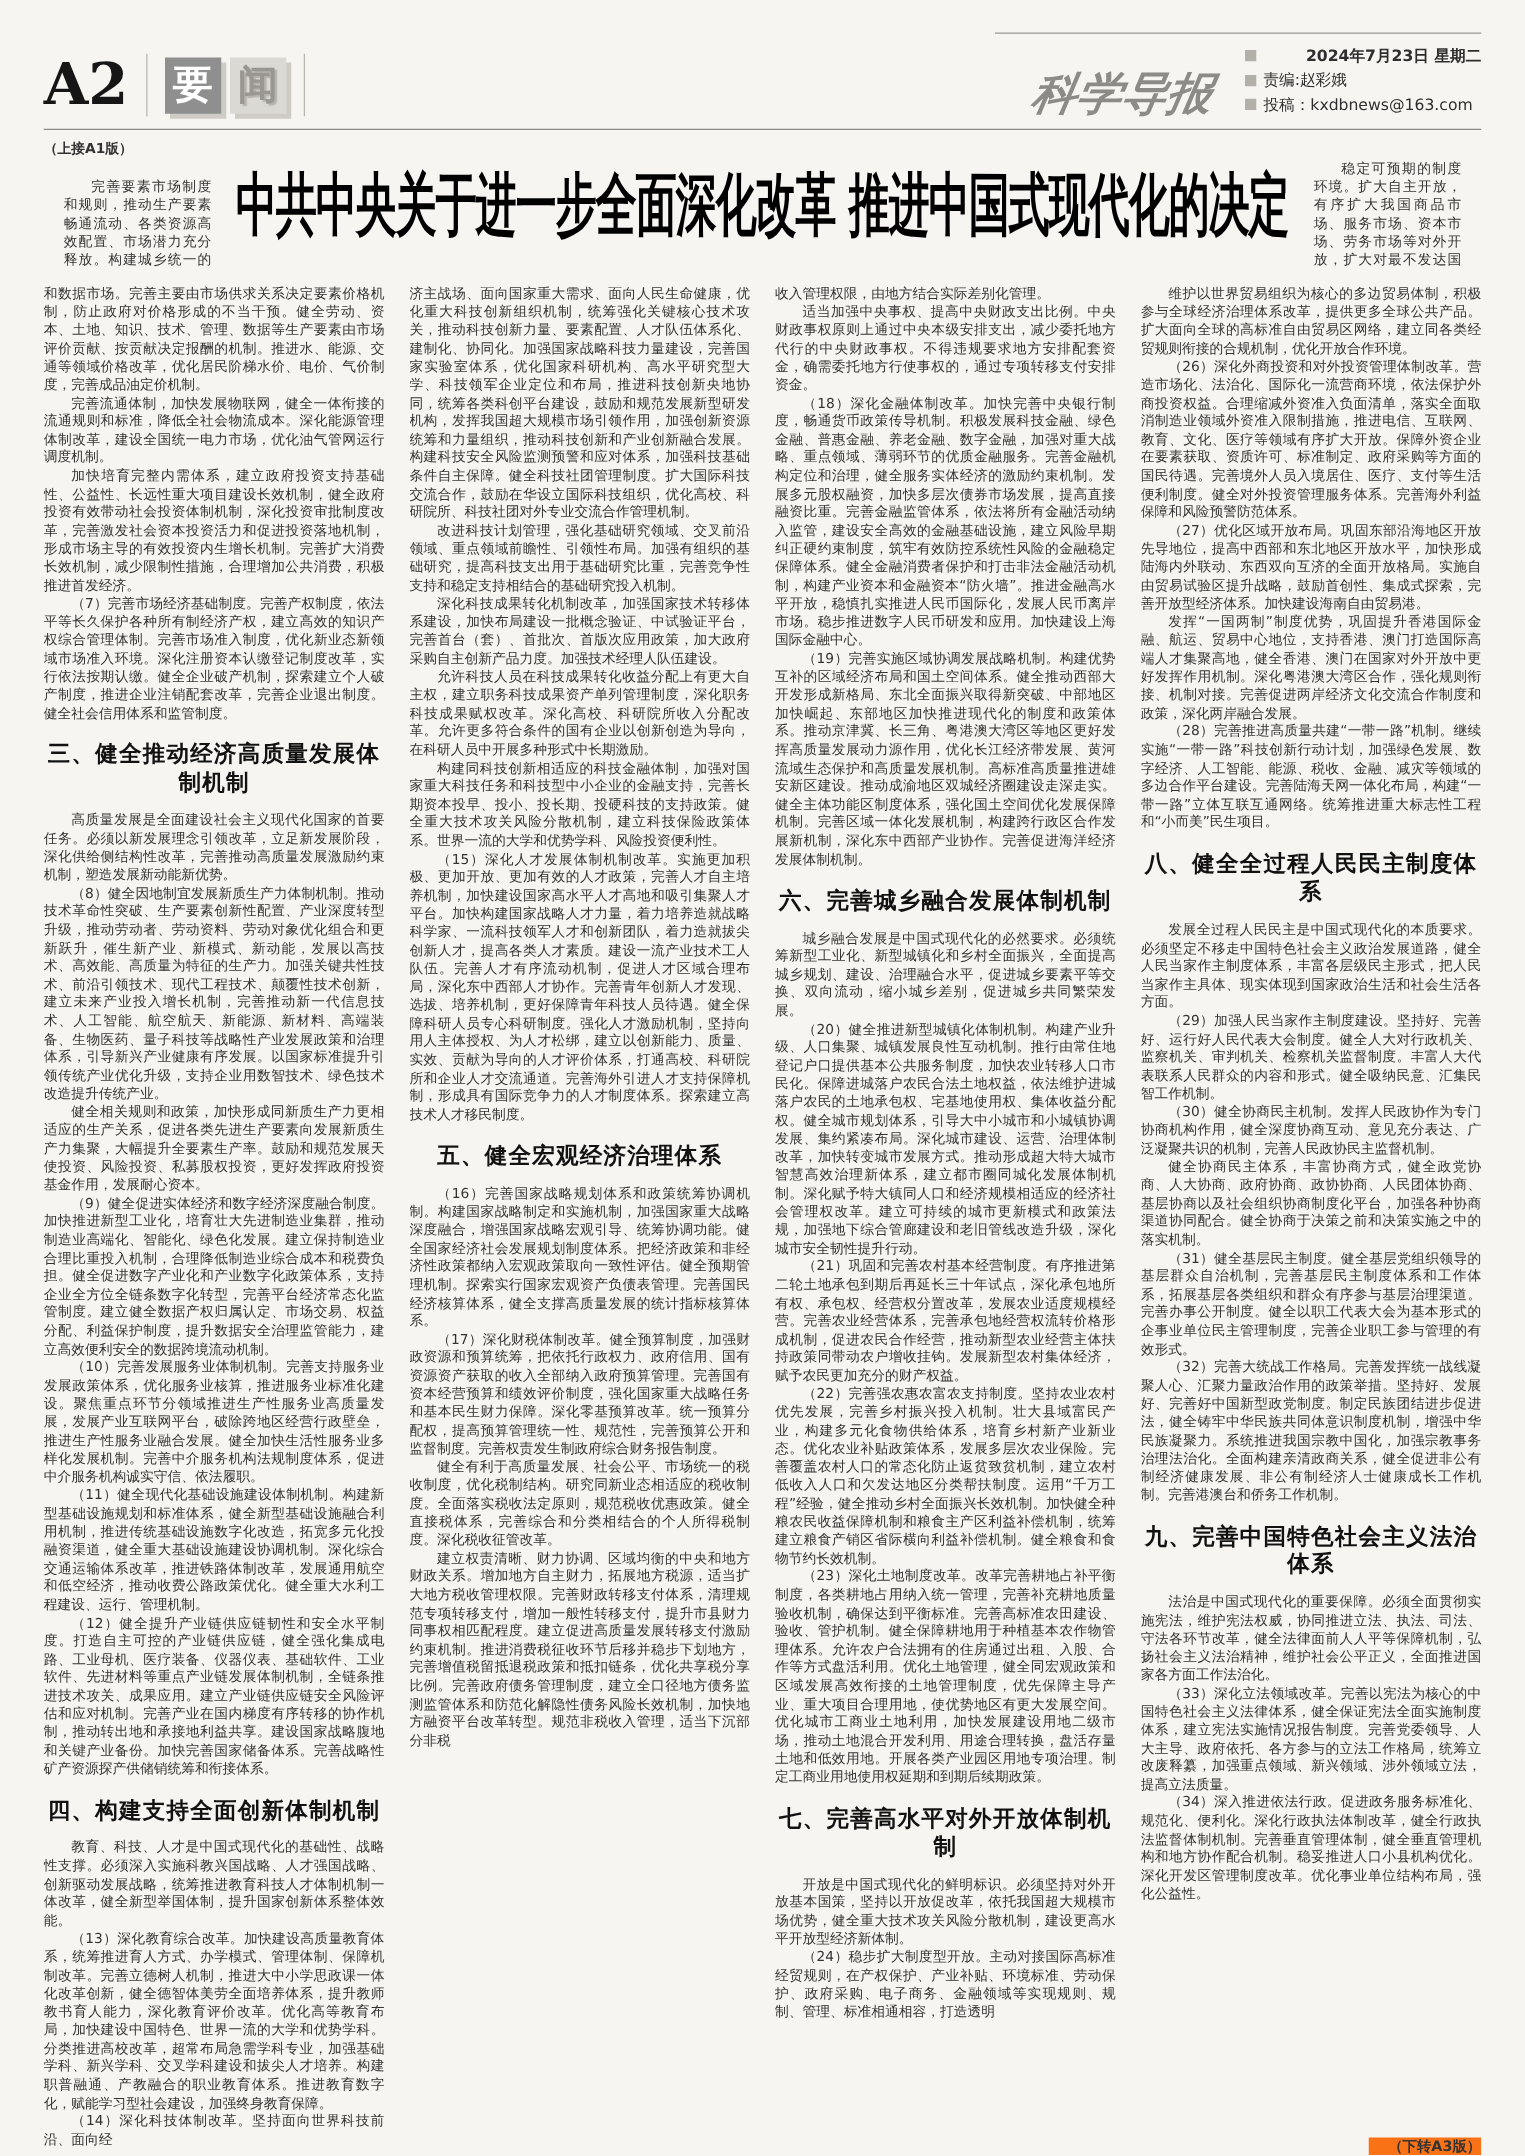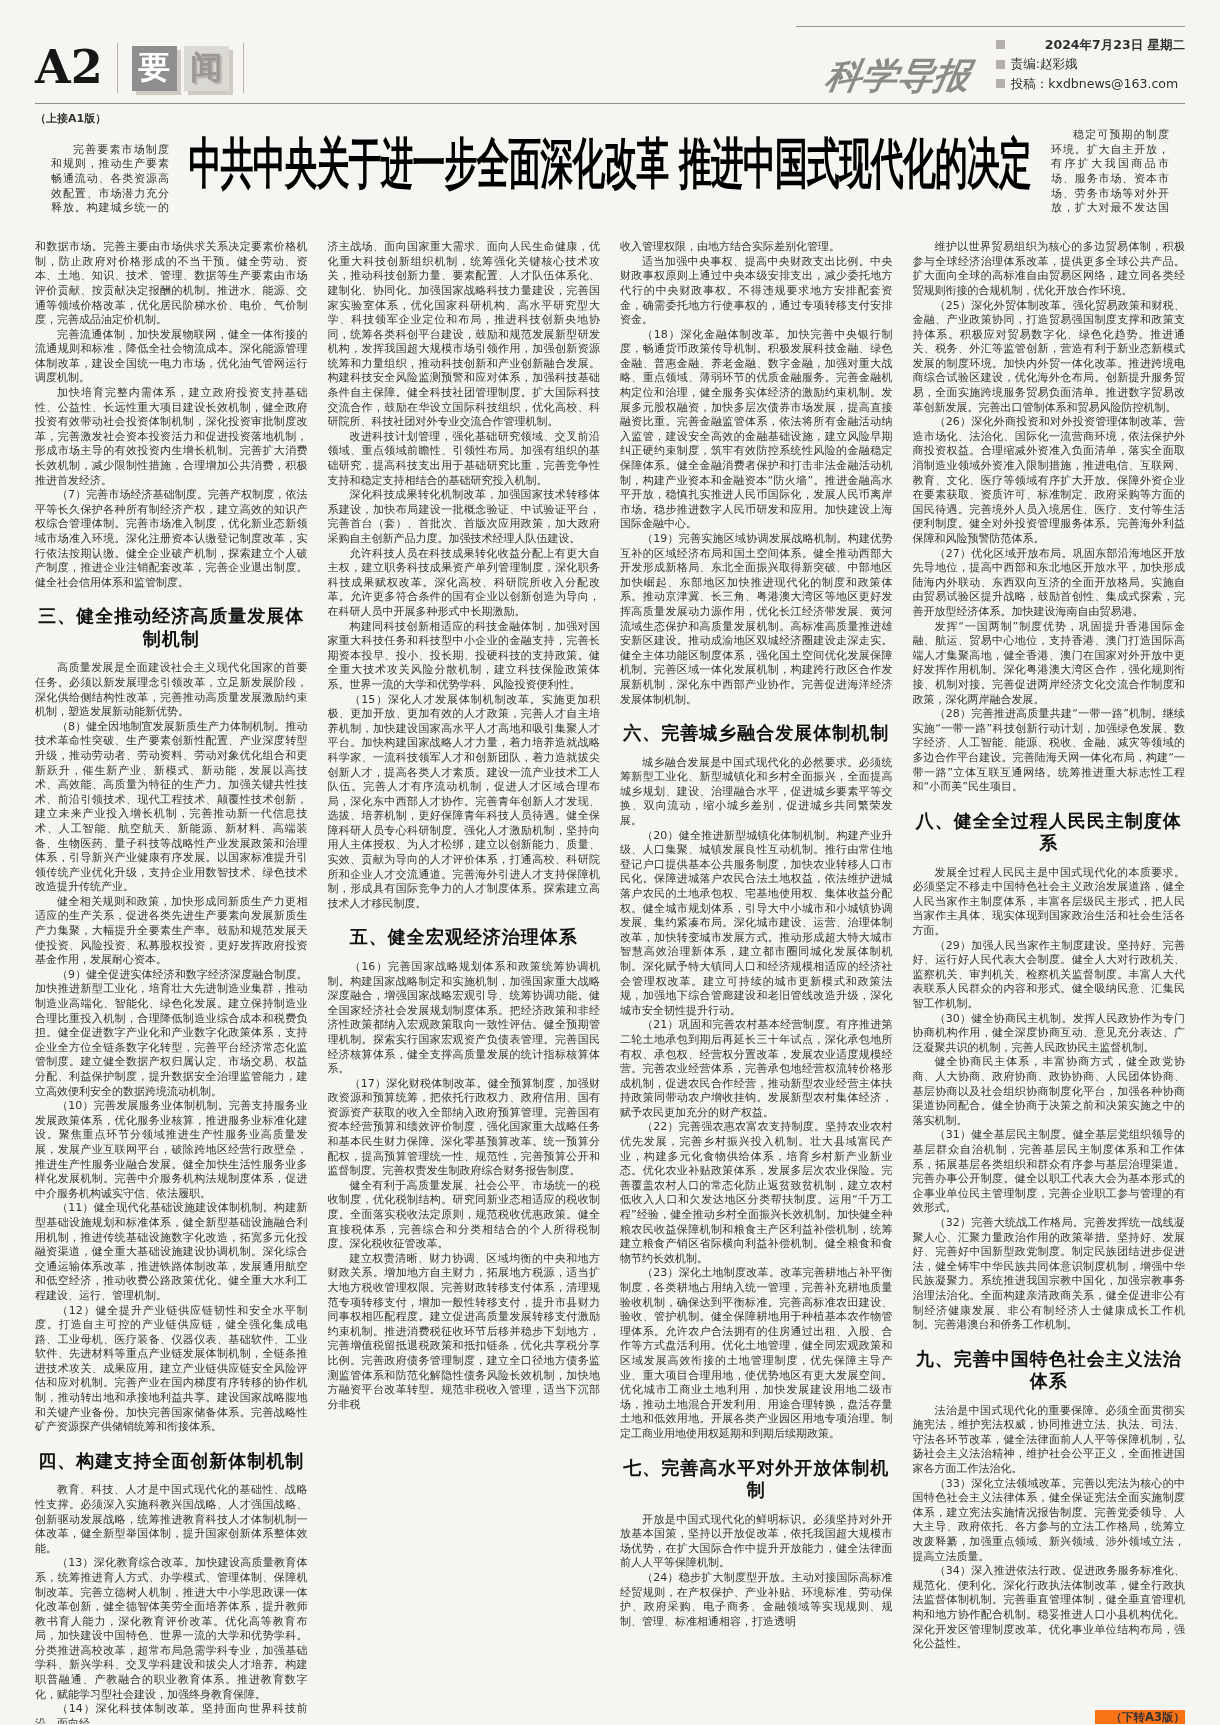--- a/index.html
+++ b/index.html
@@ -26,21 +26,21 @@
   
   .topband{display:flex;margin-top:8px;height:104px;}
   .npcol{width:150px;flex:none;font-size:11px;line-height:14.6px;text-align:justify;overflow:hidden;}
   .npcol .note{font-weight:bold;margin:0 0 2px 0;text-indent:0;}
   .npcol p{margin:16px;text-indent:2em;}
   .headline-wrap{flex:1;display:flex;align-items:center;justify-content:center;overflow:hidden;padding:0 6px;}
   .headline-wrap h1{margin:0;font-size:42px;font-weight:900;color:#000;white-space:nowrap;
         letter-spacing:-1px;transform:scale(0.78,1.3);font-family:"DejaVu Sans",sans-serif;}
   
   .cols{display:flex;gap:20px;margin-top:12px;height:1496px;}
-  .col{flex:1;min-width:0;overflow:hidden;font-size:11px;line-height:14.6px;text-align:justify;position:relative;margin-top:12px;}
+  .col{flex:1;min-width:0;overflow:hidden;font-size:11px;line-height:14.6px;text-align:justify;position:relative;}
   .col p{margin:0;}
   .para{text-indent:2em;}
   .cont{text-indent:0;}
   h2.heading{font-size:18px;font-weight:bold;color:#121212;text-align:center;
              margin:15px 0 11px 0;letter-spacing:1px;line-height:1.25;}
   .jump{position:absolute;right:0;bottom:0;background:#f97316;font-weight:bold;
         font-size:11.5px;padding-left:16px;line-height:14.6px;}
 </style>
 </head>
 <body>
@@ -126,26 +126,25 @@
         <p class="para">适当加强中央事权、提高中央财政支出比例。中央财政事权原则上通过中央本级安排支出，减少委托地方代行的中央财政事权。不得违规要求地方安排配套资金，确需委托地方行使事权的，通过专项转移支付安排资金。</p>
         <p class="para">（18）深化金融体制改革。加快完善中央银行制度，畅通货币政策传导机制。积极发展科技金融、绿色金融、普惠金融、养老金融、数字金融，加强对重大战略、重点领域、薄弱环节的优质金融服务。完善金融机构定位和治理，健全服务实体经济的激励约束机制。发展多元股权融资，加快多层次债券市场发展，提高直接融资比重。完善金融监管体系，依法将所有金融活动纳入监管，建设安全高效的金融基础设施，建立风险早期纠正硬约束制度，筑牢有效防控系统性风险的金融稳定保障体系。健全金融消费者保护和打击非法金融活动机制，构建产业资本和金融资本“防火墙”。推进金融高水平开放，稳慎扎实推进人民币国际化，发展人民币离岸市场。稳步推进数字人民币研发和应用。加快建设上海国际金融中心。</p>
         <p class="para">（19）完善实施区域协调发展战略机制。构建优势互补的区域经济布局和国土空间体系。健全推动西部大开发形成新格局、东北全面振兴取得新突破、中部地区加快崛起、东部地区加快推进现代化的制度和政策体系。推动京津冀、长三角、粤港澳大湾区等地区更好发挥高质量发展动力源作用，优化长江经济带发展、黄河流域生态保护和高质量发展机制。高标准高质量推进雄安新区建设。推动成渝地区双城经济圈建设走深走实。健全主体功能区制度体系，强化国土空间优化发展保障机制。完善区域一体化发展机制，构建跨行政区合作发展新机制，深化东中西部产业协作。完善促进海洋经济发展体制机制。</p>
         <h2 class="heading">六、完善城乡融合发展体制机制</h2>
         <p class="para">城乡融合发展是中国式现代化的必然要求。必须统筹新型工业化、新型城镇化和乡村全面振兴，全面提高城乡规划、建设、治理融合水平，促进城乡要素平等交换、双向流动，缩小城乡差别，促进城乡共同繁荣发展。</p>
         <p class="para">（20）健全推进新型城镇化体制机制。构建产业升级、人口集聚、城镇发展良性互动机制。推行由常住地登记户口提供基本公共服务制度，加快农业转移人口市民化。保障进城落户农民合法土地权益，依法维护进城落户农民的土地承包权、宅基地使用权、集体收益分配权。健全城市规划体系，引导大中小城市和小城镇协调发展、集约紧凑布局。深化城市建设、运营、治理体制改革，加快转变城市发展方式。推动形成超大特大城市智慧高效治理新体系，建立都市圈同城化发展体制机制。深化赋予特大镇同人口和经济规模相适应的经济社会管理权改革。建立可持续的城市更新模式和政策法规，加强地下综合管廊建设和老旧管线改造升级，深化城市安全韧性提升行动。</p>
         <p class="para">（21）巩固和完善农村基本经营制度。有序推进第二轮土地承包到期后再延长三十年试点，深化承包地所有权、承包权、经营权分置改革，发展农业适度规模经营。完善农业经营体系，完善承包地经营权流转价格形成机制，促进农民合作经营，推动新型农业经营主体扶持政策同带动农户增收挂钩。发展新型农村集体经济，赋予农民更加充分的财产权益。</p>
         <p class="para">（22）完善强农惠农富农支持制度。坚持农业农村优先发展，完善乡村振兴投入机制。壮大县域富民产业，构建多元化食物供给体系，培育乡村新产业新业态。优化农业补贴政策体系，发展多层次农业保险。完善覆盖农村人口的常态化防止返贫致贫机制，建立农村低收入人口和欠发达地区分类帮扶制度。运用“千万工程”经验，健全推动乡村全面振兴长效机制。加快健全种粮农民收益保障机制和粮食主产区利益补偿机制，统筹建立粮食产销区省际横向利益补偿机制。健全粮食和食物节约长效机制。</p>
         <p class="para">（23）深化土地制度改革。改革完善耕地占补平衡制度，各类耕地占用纳入统一管理，完善补充耕地质量验收机制，确保达到平衡标准。完善高标准农田建设、验收、管护机制。健全保障耕地用于种植基本农作物管理体系。允许农户合法拥有的住房通过出租、入股、合作等方式盘活利用。优化土地管理，健全同宏观政策和区域发展高效衔接的土地管理制度，优先保障主导产业、重大项目合理用地，使优势地区有更大发展空间。优化城市工商业土地利用，加快发展建设用地二级市场，推动土地混合开发利用、用途合理转换，盘活存量土地和低效用地。开展各类产业园区用地专项治理。制定工商业用地使用权延期和到期后续期政策。</p>
         <h2 class="heading">七、完善高水平对外开放体制机制</h2>
-        <p class="para">开放是中国式现代化的鲜明标识。必须坚持对外开放基本国策，坚持以开放促改革，依托我国超大规模市场优势，在扩大国际合作中提升开放能力，健全法律面前人人平等保障机制。</p>
+        <p class="para">开放是中国式现代化的鲜明标识。必须坚持对外开放基本国策，坚持以开放促改革，依托我国超大规模市场优势，健全重大技术攻关风险分散机制，建设更高水平开放型经济新体制。</p>
         <p class="para">（24）稳步扩大制度型开放。主动对接国际高标准经贸规则，在产权保护、产业补贴、环境标准、劳动保护、政府采购、电子商务、金融领域等实现规则、规制、管理、标准相通相容，打造透明</p>
       </div>
     <div class="col">
       <p class="para">维护以世界贸易组织为核心的多边贸易体制，积极参与全球经济治理体系改革，提供更多全球公共产品。扩大面向全球的高标准自由贸易区网络，建立同各类经贸规则衔接的合规机制，优化开放合作环境。</p>
-        <p class="para">（25）深化外贸体制改革。强化贸易政策和财税、金融、产业政策协同，打造贸易强国制度支撑和政策支持体系。积极应对贸易数字化、绿色化趋势。推进通关、税务、外汇等监管创新，营造有利于新业态新模式发展的制度环境。加快内外贸一体化改革。推进跨境电商综合试验区建设，优化海外仓布局。创新提升服务贸易，全面实施跨境服务贸易负面清单。推进数字贸易改革创新发展。完善出口管制体系和贸易风险防控机制。</p>
         <p class="para">（26）深化外商投资和对外投资管理体制改革。营造市场化、法治化、国际化一流营商环境，依法保护外商投资权益。合理缩减外资准入负面清单，落实全面取消制造业领域外资准入限制措施，推进电信、互联网、教育、文化、医疗等领域有序扩大开放。保障外资企业在要素获取、资质许可、标准制定、政府采购等方面的国民待遇。完善境外人员入境居住、医疗、支付等生活便利制度。健全对外投资管理服务体系。完善海外利益保障和风险预警防范体系。</p>
         <p class="para">（27）优化区域开放布局。巩固东部沿海地区开放先导地位，提高中西部和东北地区开放水平，加快形成陆海内外联动、东西双向互济的全面开放格局。实施自由贸易试验区提升战略，鼓励首创性、集成式探索，完善开放型经济体系。加快建设海南自由贸易港。</p>
         <p class="para">发挥“一国两制”制度优势，巩固提升香港国际金融、航运、贸易中心地位，支持香港、澳门打造国际高端人才集聚高地，健全香港、澳门在国家对外开放中更好发挥作用机制。深化粤港澳大湾区合作，强化规则衔接、机制对接。完善促进两岸经济文化交流合作制度和政策，深化两岸融合发展。</p>
         <p class="para">（28）完善推进高质量共建“一带一路”机制。继续实施“一带一路”科技创新行动计划，加强绿色发展、数字经济、人工智能、能源、税收、金融、减灾等领域的多边合作平台建设。完善陆海天网一体化布局，构建“一带一路”立体互联互通网络。统筹推进重大标志性工程和“小而美”民生项目。</p>
         <h2 class="heading">八、健全全过程人民民主制度体系</h2>
         <p class="para">发展全过程人民民主是中国式现代化的本质要求。必须坚定不移走中国特色社会主义政治发展道路，健全人民当家作主制度体系，丰富各层级民主形式，把人民当家作主具体、现实体现到国家政治生活和社会生活各方面。</p>
         <p class="para">（29）加强人民当家作主制度建设。坚持好、完善好、运行好人民代表大会制度。健全人大对行政机关、监察机关、审判机关、检察机关监督制度。丰富人大代表联系人民群众的内容和形式。健全吸纳民意、汇集民智工作机制。</p>
         <p class="para">（30）健全协商民主机制。发挥人民政协作为专门协商机构作用，健全深度协商互动、意见充分表达、广泛凝聚共识的机制，完善人民政协民主监督机制。</p>
         <p class="para">健全协商民主体系，丰富协商方式，健全政党协商、人大协商、政府协商、政协协商、人民团体协商、基层协商以及社会组织协商制度化平台，加强各种协商渠道协同配合。健全协商于决策之前和决策实施之中的落实机制。</p>
         <p class="para">（31）健全基层民主制度。健全基层党组织领导的基层群众自治机制，完善基层民主制度体系和工作体系，拓展基层各类组织和群众有序参与基层治理渠道。完善办事公开制度。健全以职工代表大会为基本形式的企事业单位民主管理制度，完善企业职工参与管理的有效形式。</p>

